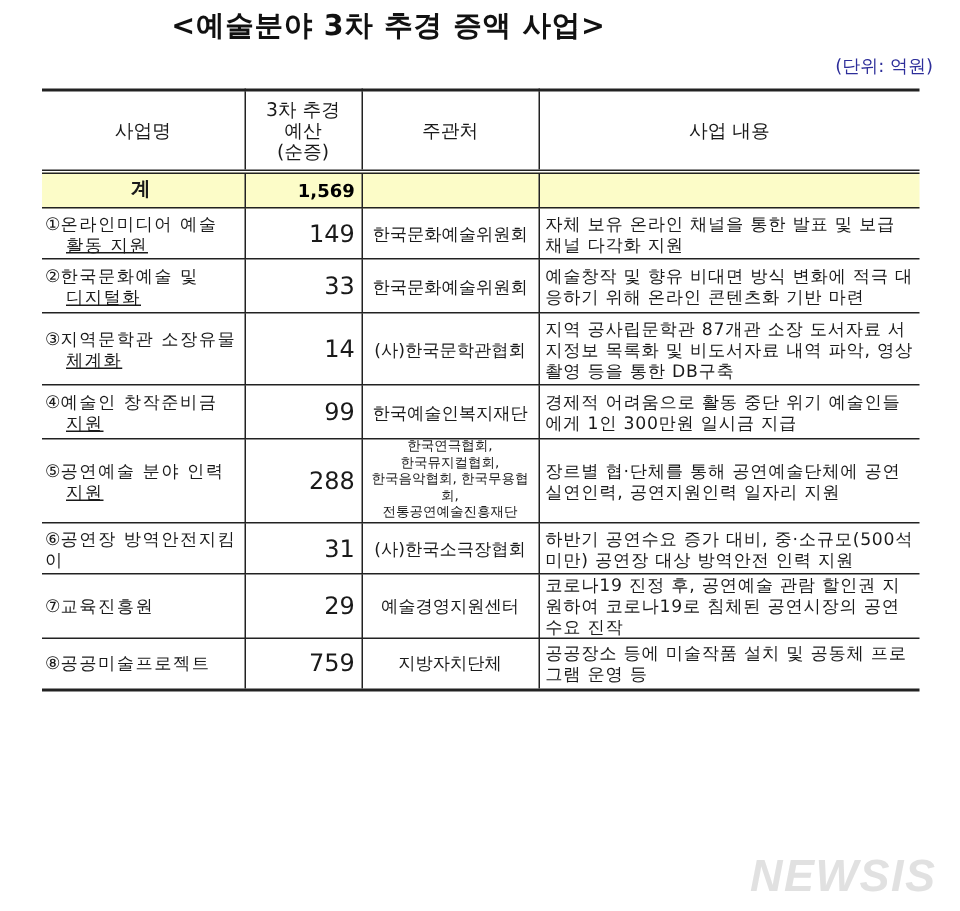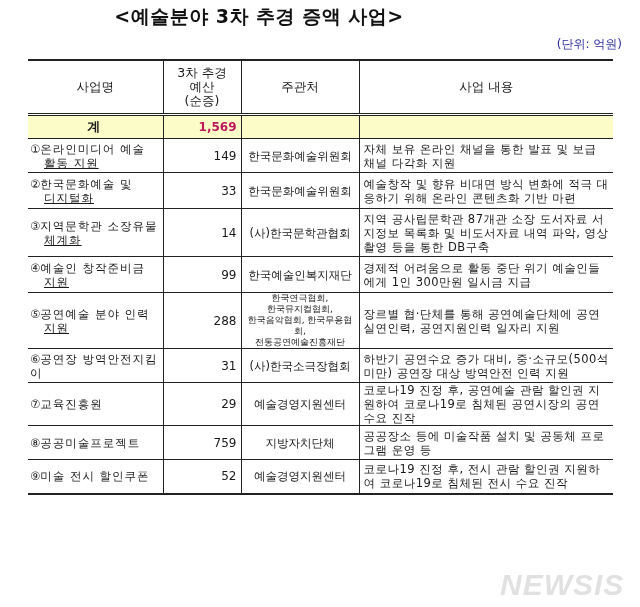--- a/index.html
+++ b/index.html
@@ -12,27 +12,27 @@
           border-collapse: collapse; table-layout: fixed; font-size: 11.5px; }
   col.c1 { width: 135px; } col.c2 { width: 78px; } col.c3 { width: 118px; } col.c4 { width: 254px; }
   th, td { border-left: 1px solid #222; border-right: 1px solid #222; padding: 0 4px; vertical-align: middle; line-height: 14px; }
   th:first-child, td:first-child { border-left: none; }
   th:last-child, td:last-child { border-right: none; }
   thead tr { border-top: 2px solid #222; }
   thead th { font-weight: normal; height: 52px; font-size: 12.5px; text-align: center; border-bottom: 3px double #222; }
   thead th .hl { display: block; line-height: 14px; }
   tr.total td { background: #fcfcc8; height: 22px; border-bottom: 1px solid #222; font-weight: bold; }
   tr.total td.name { text-align: center; font-size: 13px; }
-  tr.total td.amt { text-align: right; color: #be185d; font-size: 12px; }
+  tr.total td.amt { text-align: right; color: #000000; font-size: 12px; }
   tbody tr.row td { border-bottom: 1px solid #222; }
   tbody tr.row:last-child td { border-bottom: 2px solid #222; }
   td.name { text-align: left; letter-spacing: 1px; padding-left: 2px; }
   td.name .num { letter-spacing: 0; }
   td.name .l2 { display: block; padding-left: 14px; text-decoration: underline; }
-  td.amt { text-align: right; font-size: 12px; }
+  td.amt { text-align: right; font-size: 16px; }
   td.org { text-align: center; font-size: 11.5px; }
   td.org.small { font-size: 9px; line-height: 11px; }
   td.org .ol { display: block; }
   td.desc { text-align: left; font-size: 11.5px; letter-spacing: 0.5px; line-height: 14px; margin-left: 11px; }
   .watermark { position: absolute; left: 500px; top: 568px; font-size: 30px; font-weight: bold;
                font-style: italic; color: rgba(200,200,200,0.55); letter-spacing: 1px;
                font-family: "Liberation Sans", sans-serif; }
 </style>
 </head>
 <body>
@@ -126,24 +126,16 @@
         <td class="desc">코로나19 진정 후, 공연예술 관람 할인권 지원하여 코로나19로 침체된 공연시장의 공연수요 진작</td>
       </tr>
       <tr class="row" style="height: 34px;">
         <td class="name"><span class="num">⑧</span><span>공공미술프로젝트</span></td>
         <td class="amt">759</td>
         <td class="org">
           <span class="ol">지방자치단체</span>
         </td>
         <td class="desc">공공장소 등에 미술작품 설치 및 공동체 프로그램 운영 등</td>
       </tr>
-      <tr class="row" style="height: 34px;">
-        <td class="name"><span class="num">⑨</span><span>미술 전시 할인쿠폰</span></td>
-        <td class="amt">52</td>
-        <td class="org">
-          <span class="ol">예술경영지원센터</span>
-        </td>
-        <td class="desc">코로나19 진정 후, 전시 관람 할인권 지원하여 코로나19로 침체된 전시 수요 진작</td>
-      </tr>
     </tbody>
 </table>
 
 <div class="watermark">NEWSIS</div>
 
 </body></html>

